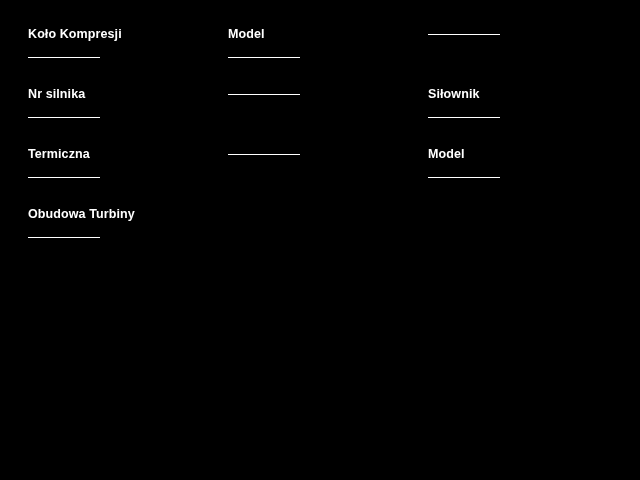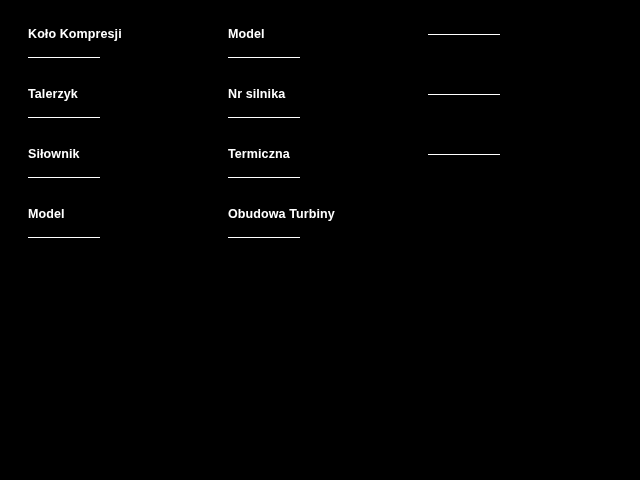--- a/index.html
+++ b/index.html
@@ -70,24 +70,20 @@
     <div class="cell cell-col-2">
       <span class="field-label">Model</span>
       <span class="field-rule"></span>
     </div>
 
     <div class="cell">
       <span class="field-rule"></span>
     </div>
 
 
-    <div class="cell cell-col-2">
-      <span class="field-label">Talerzyk</span>
-      <span class="field-rule"></span>
-    </div>
 
     <div class="cell">
       <span class="field-label">Nr silnika</span>
       <span class="field-rule"></span>
     </div>
 
     <div class="cell">
       <span class="field-rule"></span>
     </div>
 

